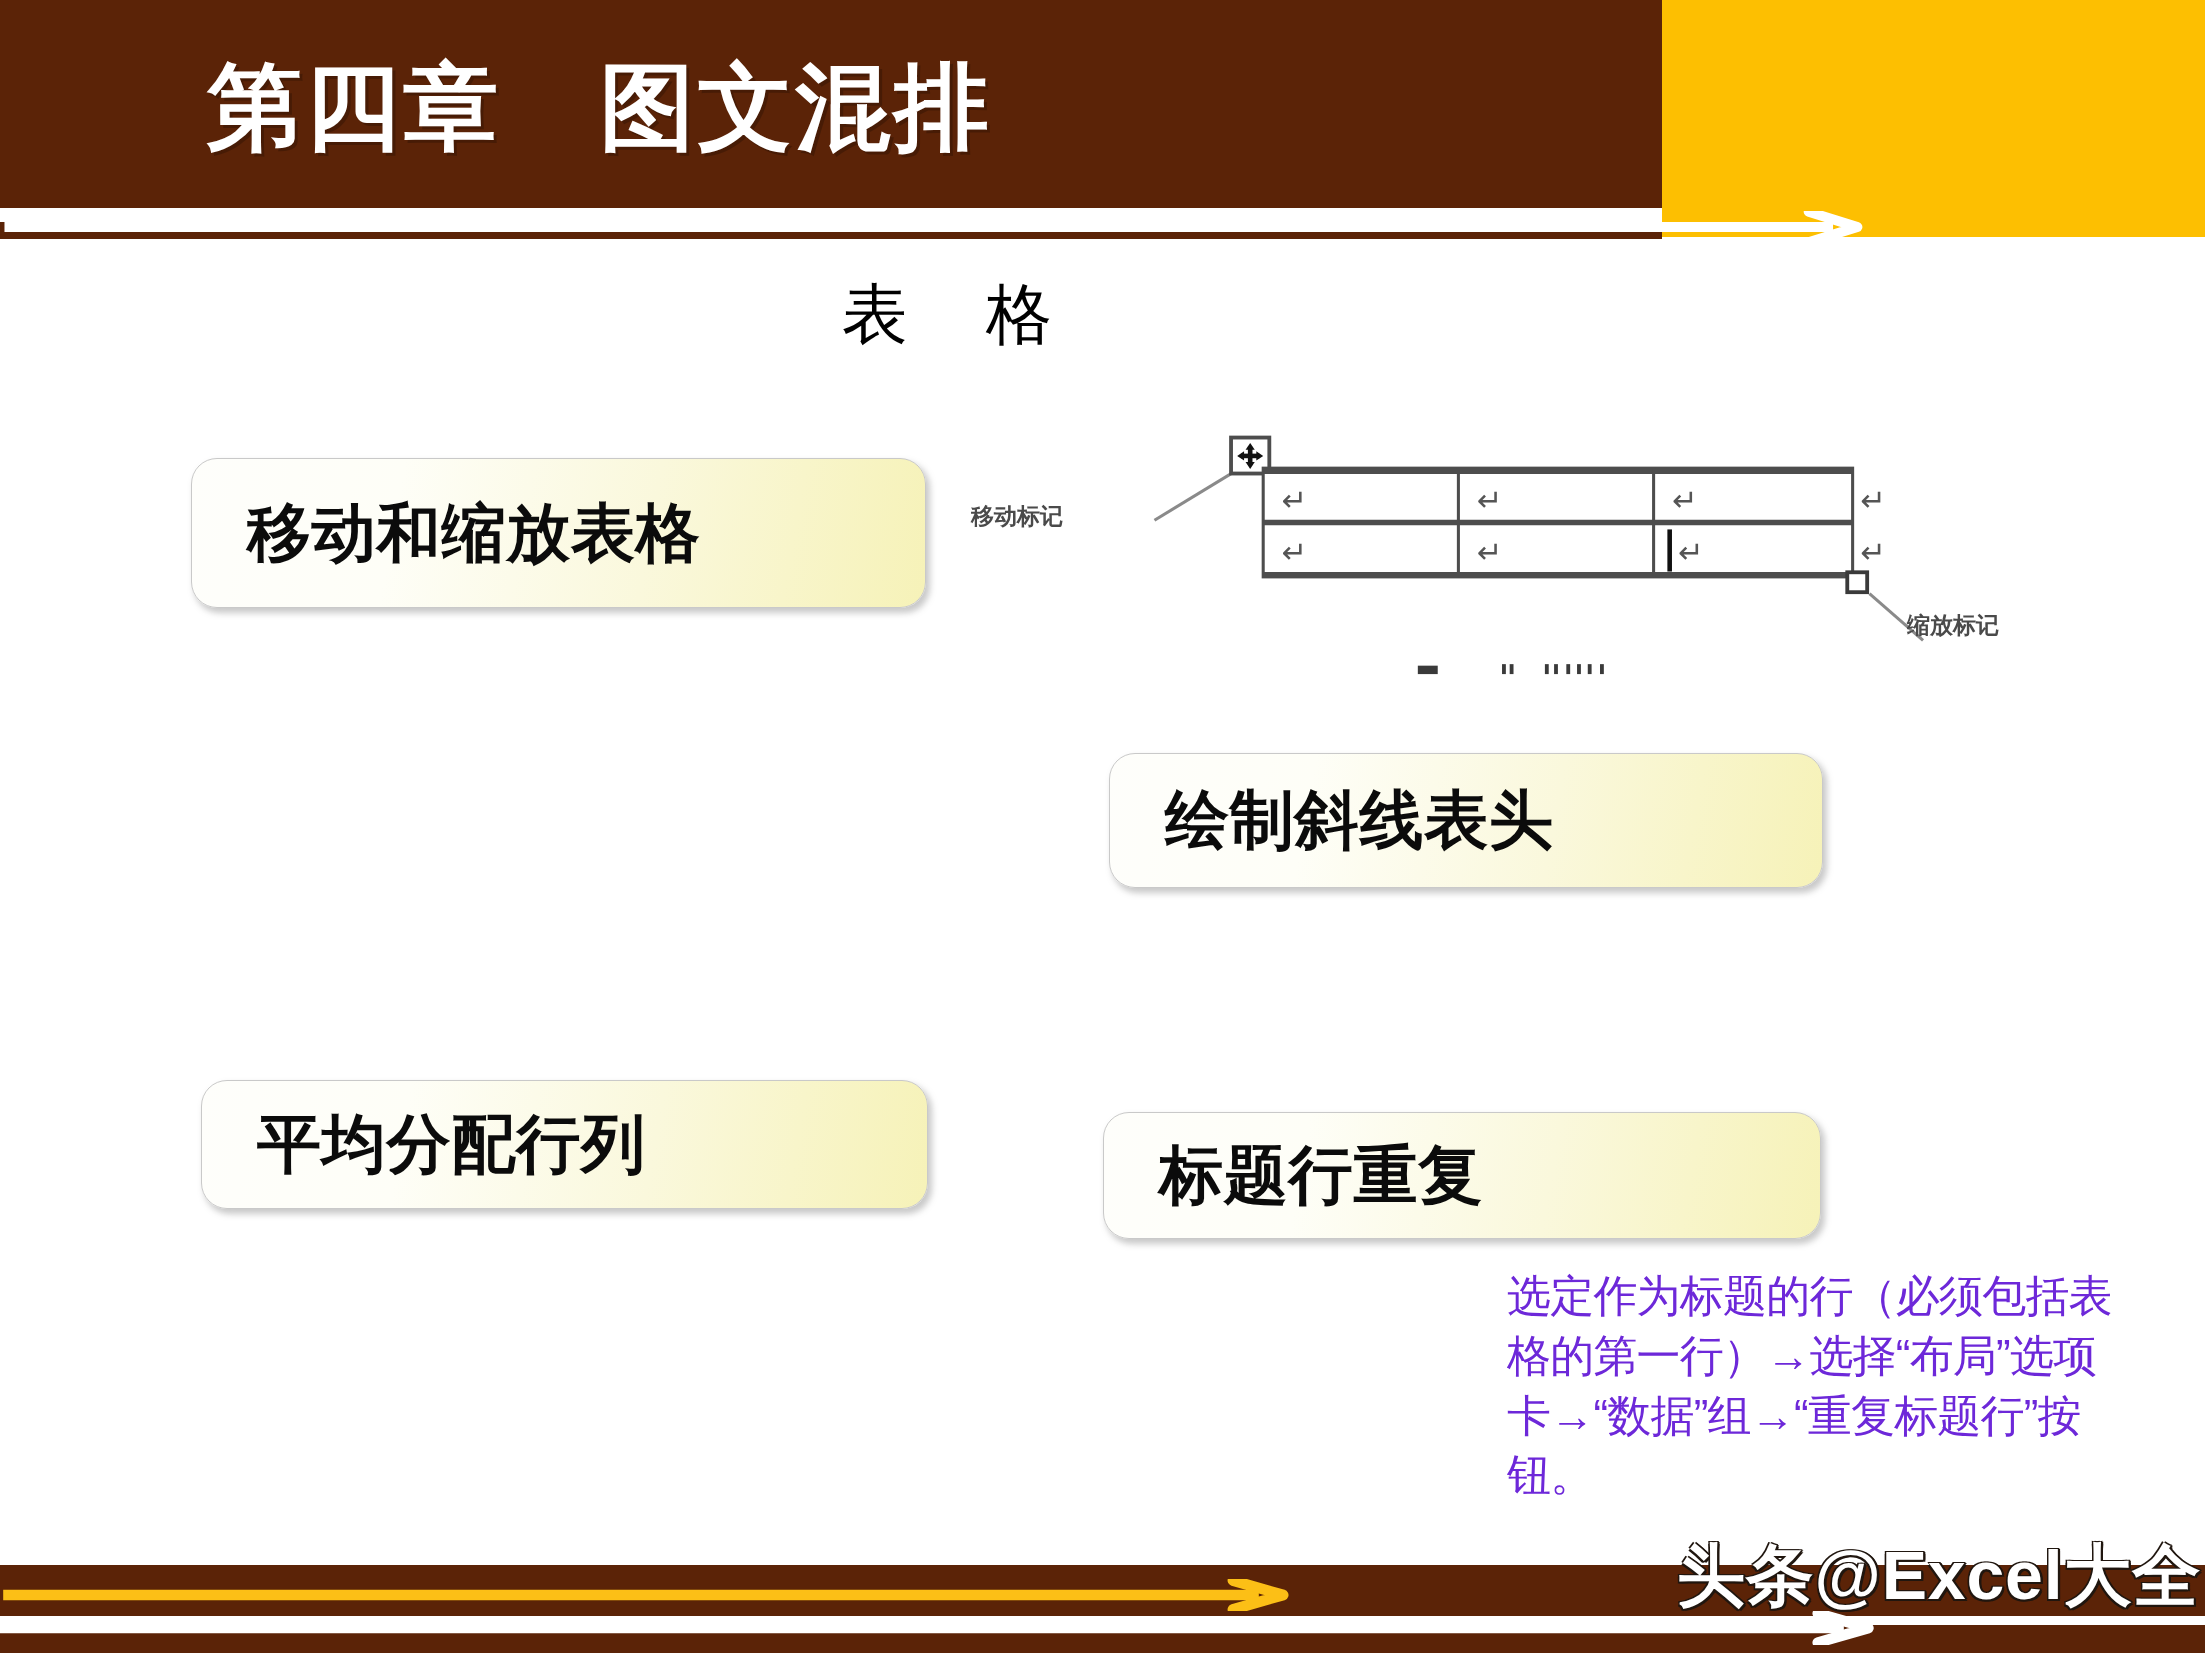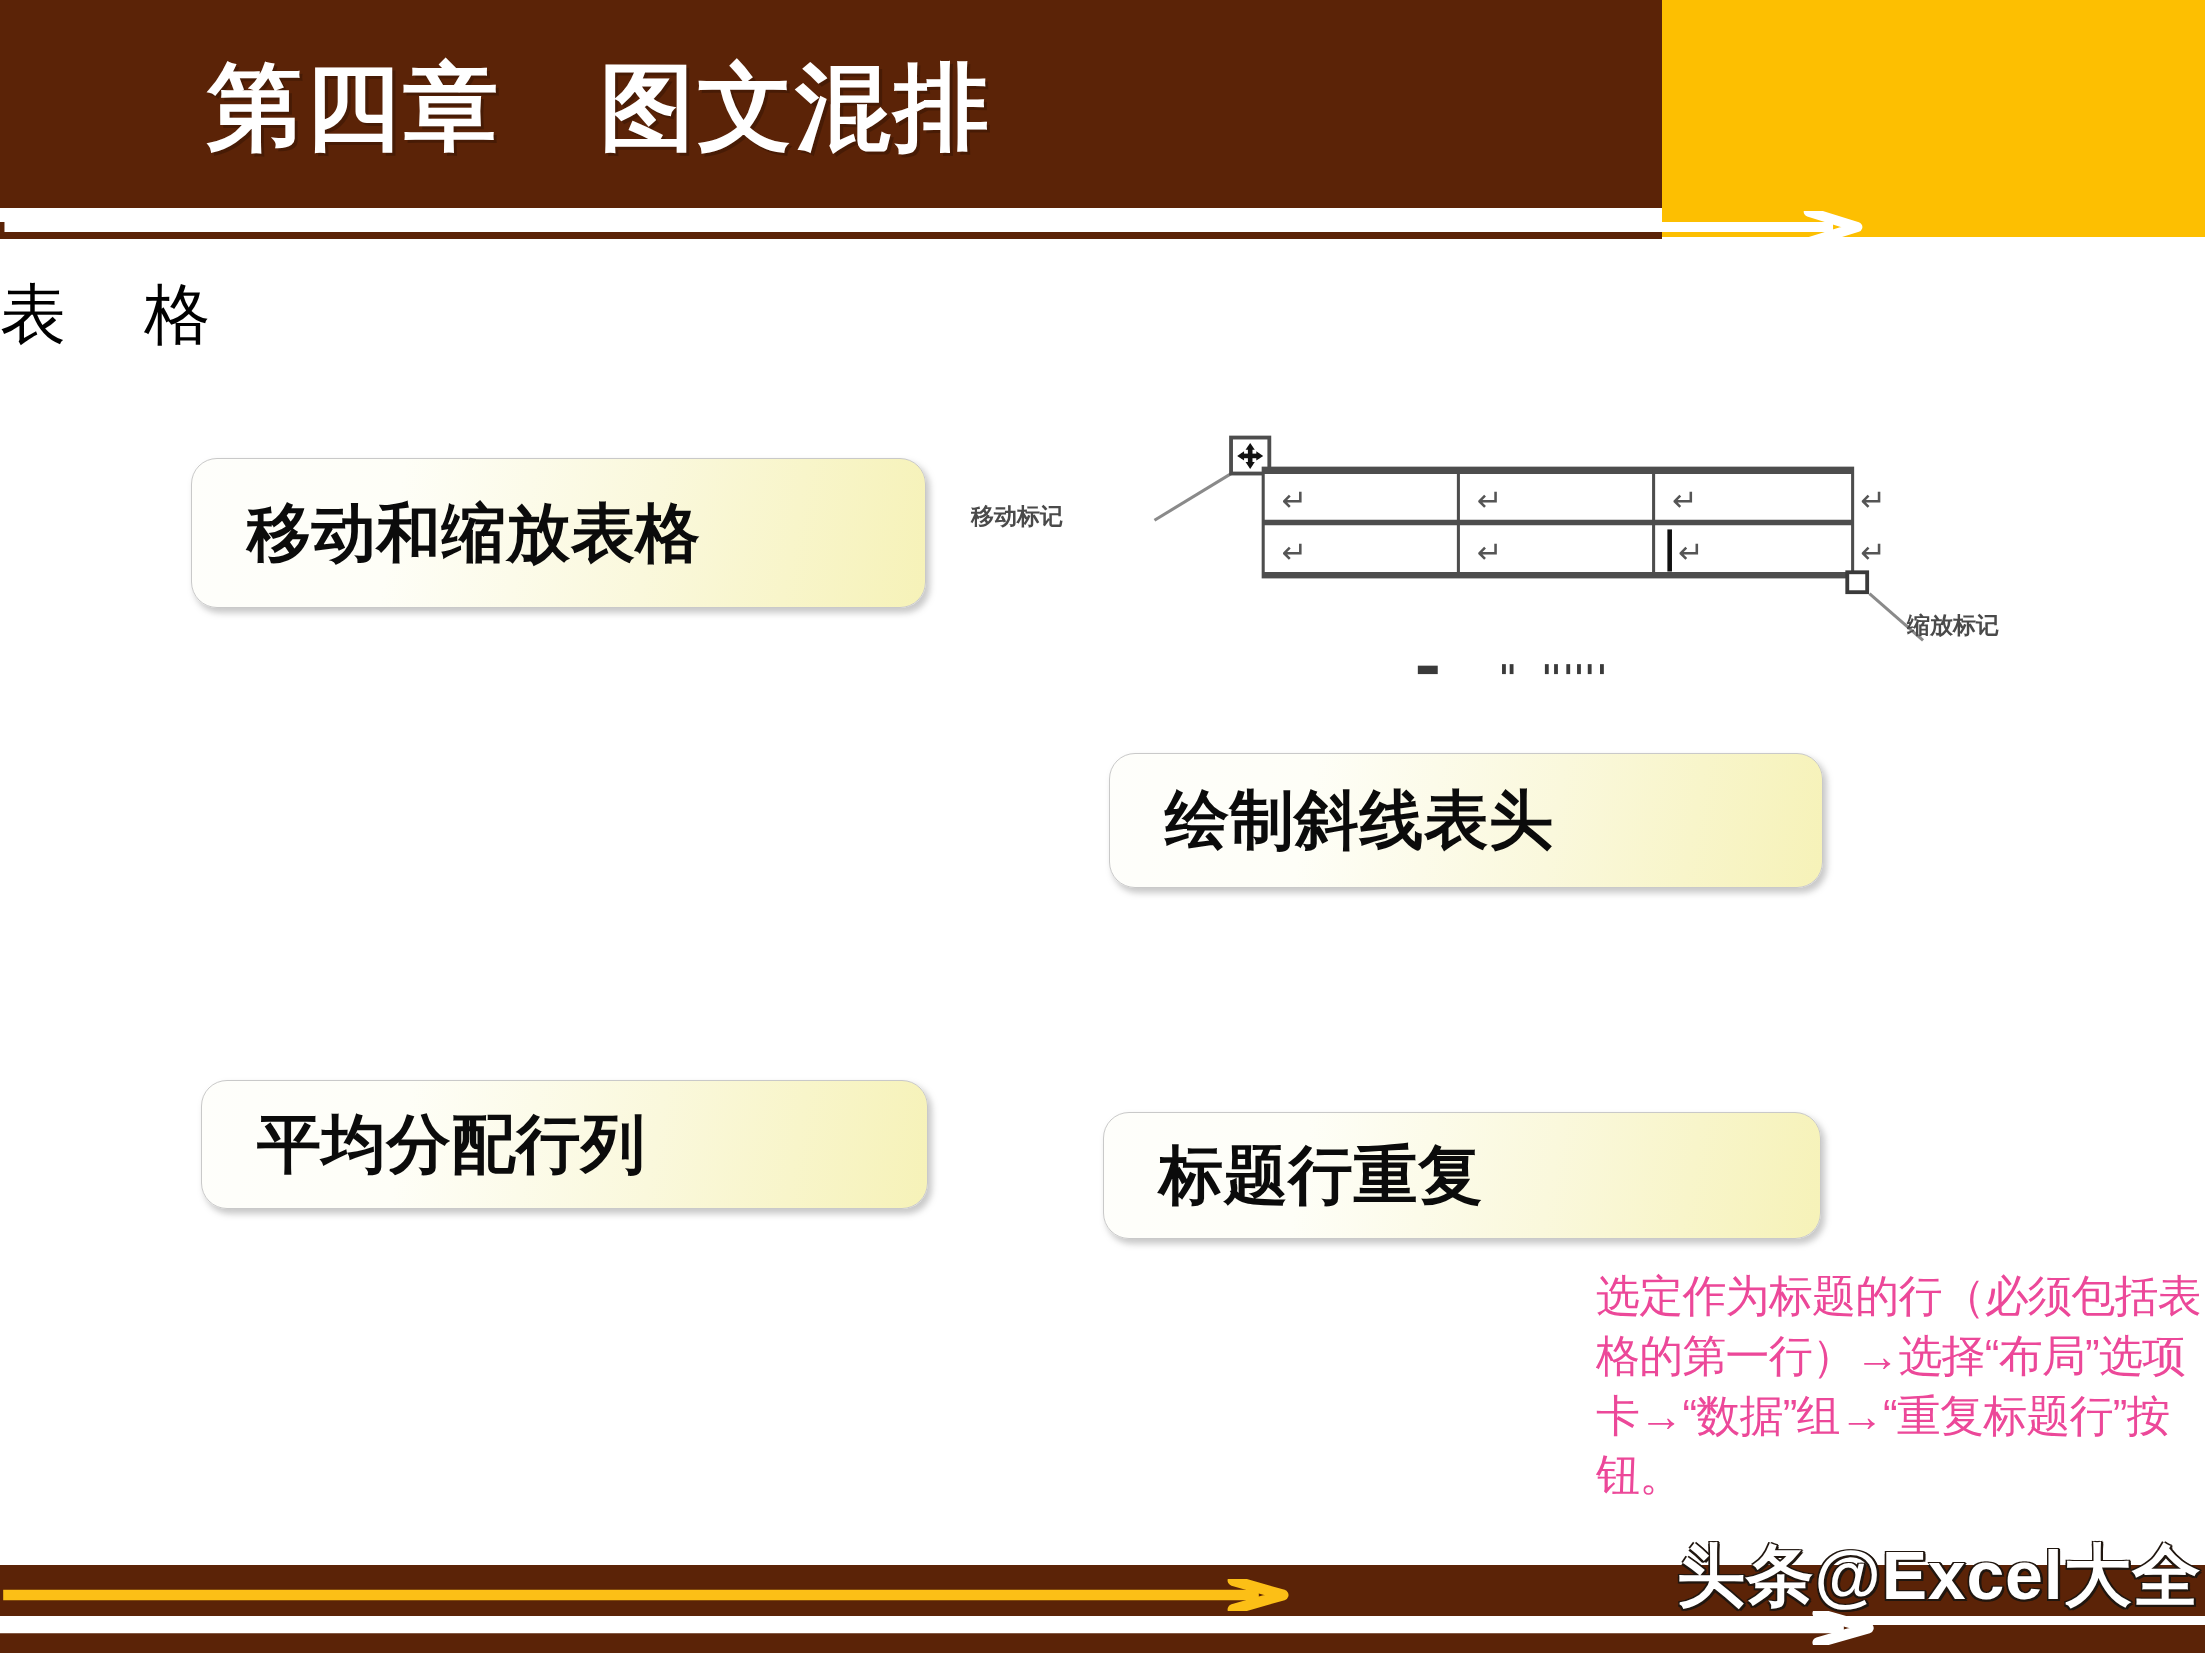--- a/index.html
+++ b/index.html
@@ -60,21 +60,21 @@
     position: absolute;
     left: 0px; top: 211px;
     width: 1868px; height: 32px;
   }
 
   
   .subtitle {
     position: absolute;
     left: 0; top: 270px;
     width: 1900px;
-    text-align: left;
+    text-align: center;
     font-size: 66px;
     color: #000000;
     letter-spacing: 6.1px;
     white-space: pre;
   }
 
   
   .chip {
     position: absolute;
     border-radius: 26px;
@@ -112,25 +112,25 @@
     color: #4a4a4a;
     font-weight: bold;
     white-space: nowrap;
   }
   #label-move   { left: 971px; top: 501px; }
   #label-resize { left: 1907px; top: 610px; }
 
   
   #desc {
     position: absolute;
-    left: 1596px; top: 1266px;
+    left: 1507px; top: 1266px;
     width: 605px;
     font-size: 44px;
     line-height: 1.36;
-    color: #ec4899;
+    color: #6d28d9;
     letter-spacing: -0.8px;
   }
 
   
   .ftr-brown-top {
     position: absolute;
     left: 0; top: 1565px;
     width: 2205px; height: 51px;
     background: #5B2307;
   }

